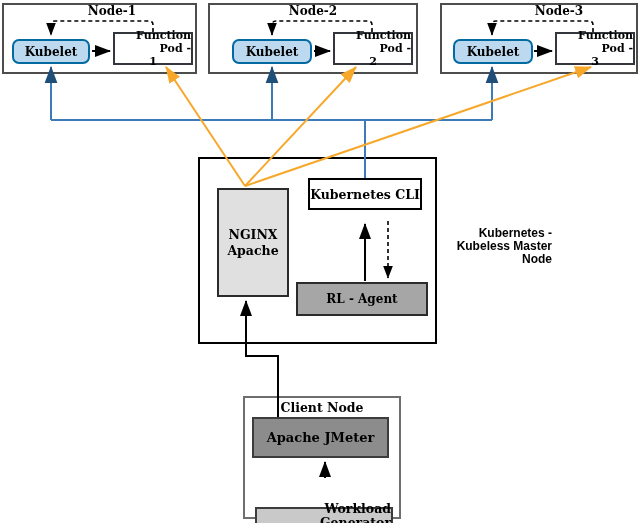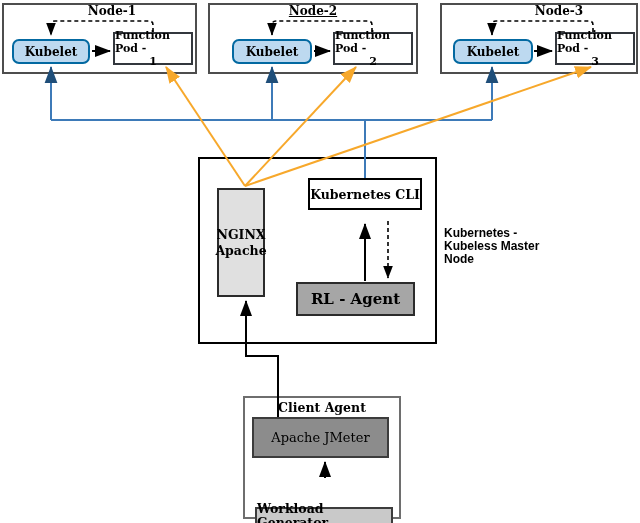--- a/index.html
+++ b/index.html
@@ -3,61 +3,61 @@
 <meta charset="utf-8">
 <style>
   html,body{margin:0;padding:0;background:#fff;}
   *{box-sizing:border-box;}
   .stage{
     position:relative;width:640px;height:523px;background:#fff;overflow:hidden;
     font-family:"DejaVu Serif", serif;color:#000;
   }
   .wires{position:absolute;left:0;top:0;width:640px;height:523px;pointer-events:none;z-index:5;}
 
-  .box{position:absolute;display:flex;align-items:center;justify-content:center;text-align:left;}
+  .box{position:absolute;display:flex;align-items:center;justify-content:center;text-align:right;}
 
   
   .node-box{background:#fff;border:2px solid #4d4d4d;}
   .nb1{left:2px;top:3px;width:195px;height:71px;}
   .nb2{left:208px;top:3px;width:210px;height:71px;}
   .nb3{left:440px;top:3px;width:198px;height:71px;}
   .node-title{position:absolute;top:4px;text-align:center;font-weight:bold;font-size:12px;}
   .nt1{left:2px;width:220px;}
-  .nt2{left:208px;width:210px;text-decoration:underline;}
+  .nt2{left:208px;width:210px;}
   .nt3{left:440px;width:198px;padding-left:40px;}
 
   .kubelet{background:var(--kubelet-fill,#bdd9f0);border:2px solid #0369a1;border-radius:7px;
            font-weight:bold;font-size:12px;}
   .k1{left:12px;top:39px;width:78px;height:25px;}
   .k2{left:232px;top:39px;width:80px;height:25px;}
   .k3{left:453px;top:39px;width:80px;height:25px;}
 
   .pod{background:#fff;border:2px solid #33373d;font-weight:bold;font-size:11px;
        flex-direction:column;line-height:13px;}
   .p1{left:113px;top:32px;width:80px;height:33px;}
   .p2{left:333px;top:32px;width:80px;height:33px;}
   .p3{left:555px;top:32px;width:80px;height:33px;}
 
   
   .master-box{left:198px;top:157px;width:239px;height:187px;background:#fff;border:2px solid #000;}
-  .nginx{left:217px;top:188px;width:48px;height:109px;background:var(--nginx-fill,#e0e0e0);
+  .nginx{left:217px;top:188px;width:72px;height:109px;background:var(--nginx-fill,#e0e0e0);
          border:2px solid #2b2b2b;font-weight:bold;font-size:12.5px;flex-direction:column;line-height:16px;}
   .cli{left:308px;top:178px;width:114px;height:32px;background:#fff;border:2px solid #000;
        font-weight:bold;font-size:12.5px;}
-  .rl{left:296px;top:282px;width:119px;height:34px;background:var(--rl-agent-fill,#a6a6a6);
-      border:2px solid #2b2b2b;font-weight:bold;font-size:15px;}
-  .side-label{left:444px;top:227px;width:108px;position:absolute;text-align:left;
+  .rl{left:296px;top:282px;width:132px;height:34px;background:var(--rl-agent-fill,#a6a6a6);
+      border:2px solid #2b2b2b;font-weight:bold;font-size:12px;}
+  .side-label{left:444px;top:227px;width:108px;position:absolute;text-align:right;
       font-family:"Liberation Sans", sans-serif;font-weight:bold;font-size:12px;line-height:13px;}
 
   
   .client-box{left:243px;top:396px;width:158px;height:123px;background:#fff;border:2px solid #6e6e6e;}
   .client-title{position:absolute;left:243px;top:400px;width:158px;text-align:center;
       font-weight:bold;font-size:12.5px;}
   .jmeter{left:252px;top:417px;width:137px;height:41px;background:var(--jmeter-fill,#8c8c8c);
-      border:2px solid #3c3c3c;font-weight:normal;font-size:13px;}
+      border:2px solid #3c3c3c;font-weight:bold;font-size:13px;}
   .wga{left:255px;top:479px;width:138px;height:31px;background:var(--wga-fill,#c9c9c9);
       border:2px solid #3c3c3c;font-weight:bold;font-size:12.5px;flex-direction:column;line-height:14px;margin-top:28px;}
 
   .blue-line{stroke:var(--blue,#3d7ab8);stroke-width:2;fill:none;}
   .orange-line{stroke:var(--orange,#f7a82b);stroke-width:2;fill:none;}
   .black-line{stroke:#000;stroke-width:2;fill:none;}
   .dash-line{stroke:#000;stroke-width:1.6;fill:none;stroke-dasharray:4 3;}
 </style>
 </head>
 <body>
@@ -96,21 +96,21 @@
   </div>
   <div class="box cli">Kubernetes CLI</div>
   <div class="box rl">RL - Agent</div>
   <div class="side-label">
     <div>Kubernetes -</div>
     <div>Kubeless Master</div>
     <div>Node</div>
   </div>
 
   <div class="box client-box"></div>
-  <div class="client-title">Client Agent</div>
+  <div class="client-title">Client Node</div>
   <div class="box jmeter">Apache JMeter</div>
   <div class="box wga">
     <span>Workload Generator</span>
     <span>Master</span>
   </div>
 
   <svg class="wires" viewBox="0 0 640 523">
     <defs>
       <marker id="mBlack" viewBox="0 0 8 6" refX="7.5" refY="3" markerWidth="8" markerHeight="6" orient="auto">
         <path d="M0 0 L8 3 L0 6 Z" fill="#000"></path>

